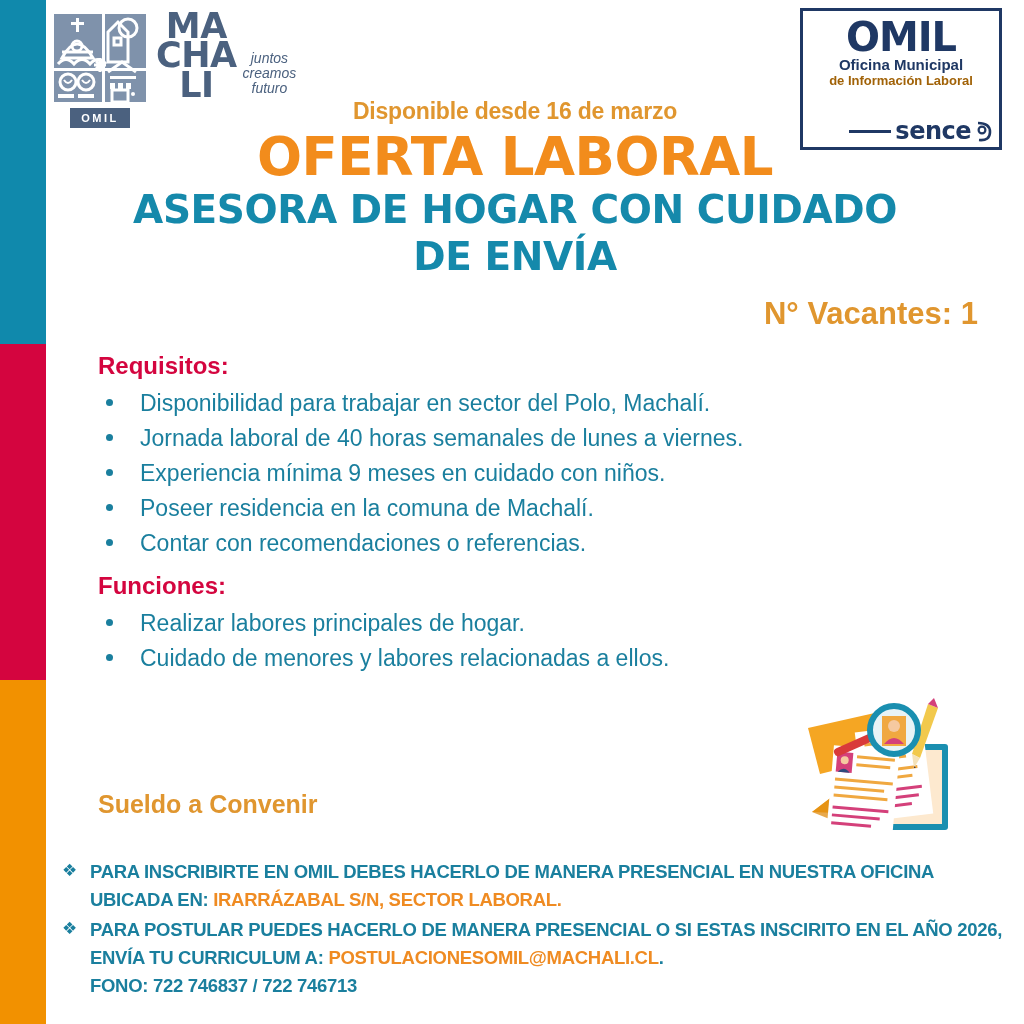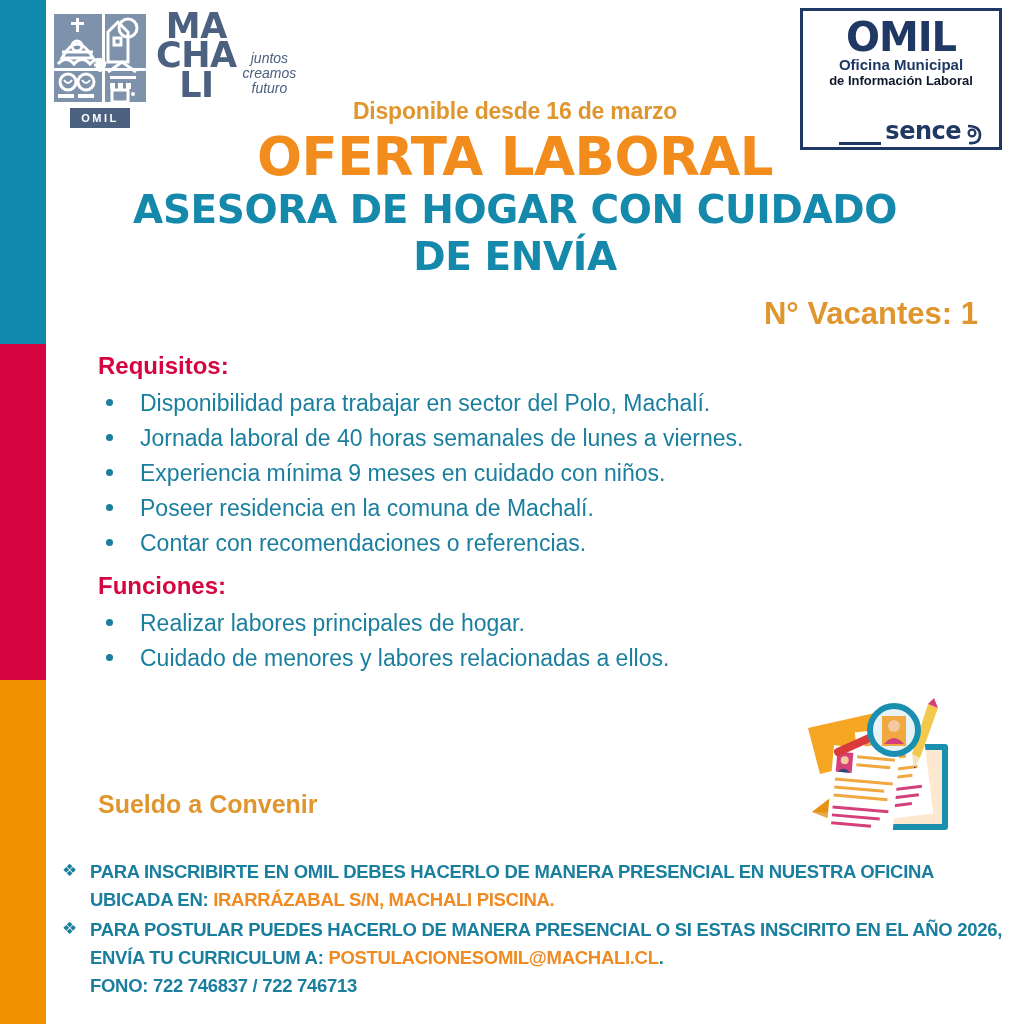--- a/index.html
+++ b/index.html
@@ -93,28 +93,28 @@
     font-weight: bold;
     font-size: 15px;
     line-height: 1.1;
     color: #1f3864;
   }
   .omil-sub2 {
     font-family: "Liberation Sans", sans-serif;
     font-weight: bold;
     font-size: 13px;
     line-height: 1.1;
-    color: #0f172a;
+    color: #a16207;
   }
   .sence-row {
     position: absolute;
-    right: 16px;
+    right: 6px;
     bottom: 2px;
     display: flex;
-    align-items: flex-end;
+    align-items: center;
     gap: 4px;
   }
   .sence-rule {
     width: 42px;
     height: 3px;
     background: #1f3864;
   }
   .sence-word {
     font-family: "DejaVu Sans", sans-serif;
     font-weight: bold;
@@ -413,21 +413,21 @@
       <circle cx="92" cy="34" r="6" fill="#f5c9a0"></circle>
       <path d="M82 52 q10 -12 20 0 z" fill="#d4407a"></path>
     </g>
   </svg>
 
   <div class="footer">
     <div class="foot-item">
       <span class="foot-diamond">❖</span>
       <div class="foot-line">
         <span>PARA INSCRIBIRTE EN OMIL DEBES HACERLO DE MANERA PRESENCIAL EN NUESTRA OFICINA UBICADA EN:</span>
-        <span class="hl">IRARRÁZABAL S/N, MACHALI PISCINA.</span>
+        <span class="hl">IRARRÁZABAL S/N, SECTOR LABORAL.</span>
       </div>
     </div>
     <div class="foot-item">
       <span class="foot-diamond">❖</span>
       <div class="foot-line">
         <span>PARA POSTULAR PUEDES HACERLO DE MANERA PRESENCIAL O SI ESTAS INSCIRITO EN EL AÑO 2026, ENVÍA TU CURRICULUM A:</span>
         <span class="hl">POSTULACIONESOMIL@MACHALI.CL</span><span>.</span>
       </div>
       <div class="foot-line">FONO: 722 746837 / 722 746713</div>
     </div>

